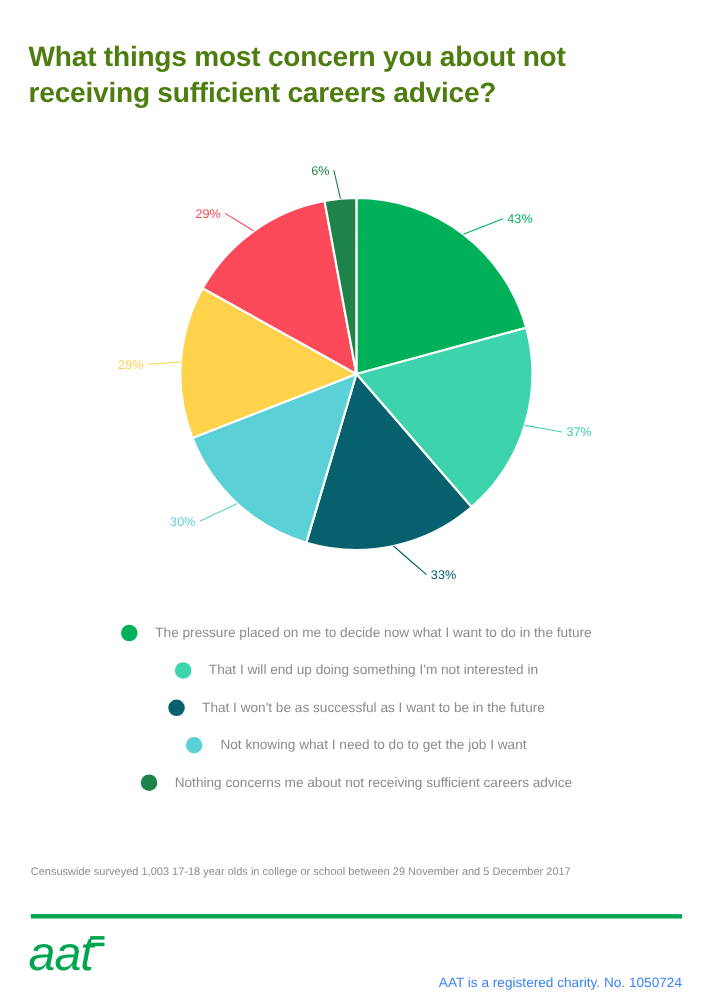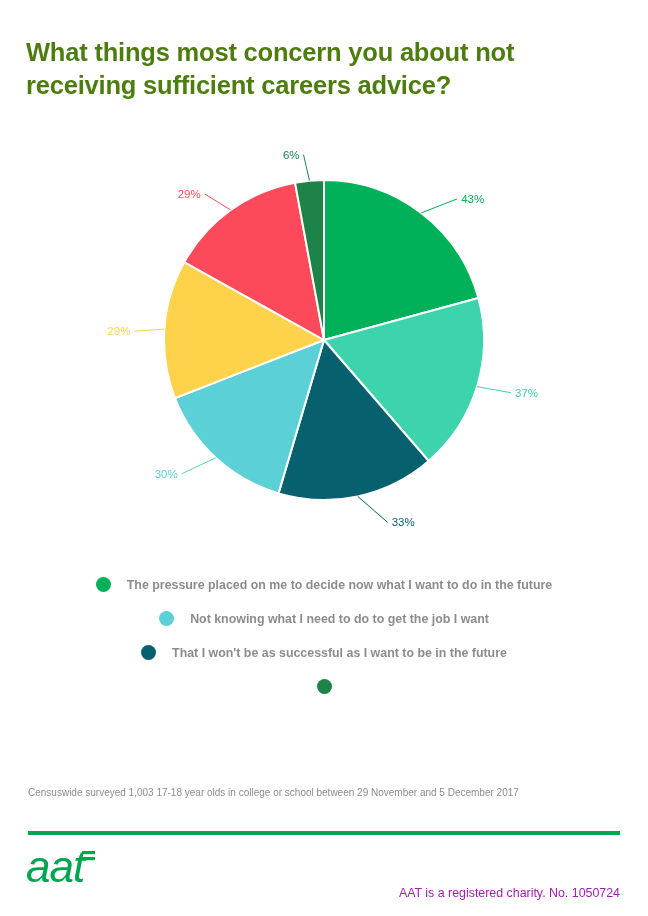--- a/index.html
+++ b/index.html
@@ -47,23 +47,22 @@
   
   .legend {
     position: absolute;
     left: 0;
     top: 558px;
     width: 648px;
   }
   .legend-row {
     display: flex;
     justify-content: center;
-    align-items: flex-end;
+    align-items: center;
     height: 34px;
-    font-weight: bold;
   }
   .legend-item {
     display: flex;
     align-items: center;
   }
   .legend-item + .legend-item {
     margin-left: 22px;
   }
   .legend-dot {
     width: 15px;
@@ -105,21 +104,21 @@
     top: 846px;
     width: 120px;
     height: 48px;
     font-style: italic;
   }
   .charity {
     position: absolute;
     right: 28px;
     top: 886px;
     font-size: 12.4px;
-    color: #a21caf;
+    color: #3b82f6;
     white-space: nowrap;
   }
 </style>
 </head>
 <body>
 
 <div class="title">What things most concern you about not receiving sufficient careers advice?</div>
 
 <div class="chart-area">
   <svg class="chart-svg" width="648" height="400" viewBox="0 0 648 400">
@@ -155,33 +154,40 @@
 
 <div class="legend" id="legend">
     <div class="legend-row">
       <div class="legend-item">
         <span class="legend-dot" style="background: rgb(0, 177, 89);"></span>
         <span class="legend-text">The pressure placed on me to decide now what I want to do in the future</span>
       </div>
     </div>
     <div class="legend-row">
       <div class="legend-item">
+        <span class="legend-dot" style="background: rgb(60, 211, 173);"></span>
+        <span class="legend-text">That I will end up doing something I'm not interested in</span>
+      </div>
+    </div>
+    <div class="legend-row">
+      <div class="legend-item">
+        <span class="legend-dot" style="background: rgb(6, 96, 110);"></span>
+        <span class="legend-text">That I won't be as successful as I want to be in the future</span>
+      </div>
+    </div>
+    <div class="legend-row">
+      <div class="legend-item">
         <span class="legend-dot" style="background: rgb(91, 209, 215);"></span>
         <span class="legend-text">Not knowing what I need to do to get the job I want</span>
       </div>
     </div>
     <div class="legend-row">
       <div class="legend-item">
-        <span class="legend-dot" style="background: rgb(6, 96, 110);"></span>
-        <span class="legend-text">That I won't be as successful as I want to be in the future</span>
-      </div>
-    </div>
-    <div class="legend-row">
-      <div class="legend-item">
         <span class="legend-dot" style="background: rgb(29, 131, 72);"></span>
+        <span class="legend-text">Nothing concerns me about not receiving sufficient careers advice</span>
       </div>
     </div>
   </div>
 
 <div class="footnote">Censuswide surveyed 1,003 17-18 year olds in college or school between 29 November and 5 December 2017</div>
 
 <div class="divider"></div>
 
 <div class="logo">
   <svg width="120" height="48" viewBox="0 0 120 48">

